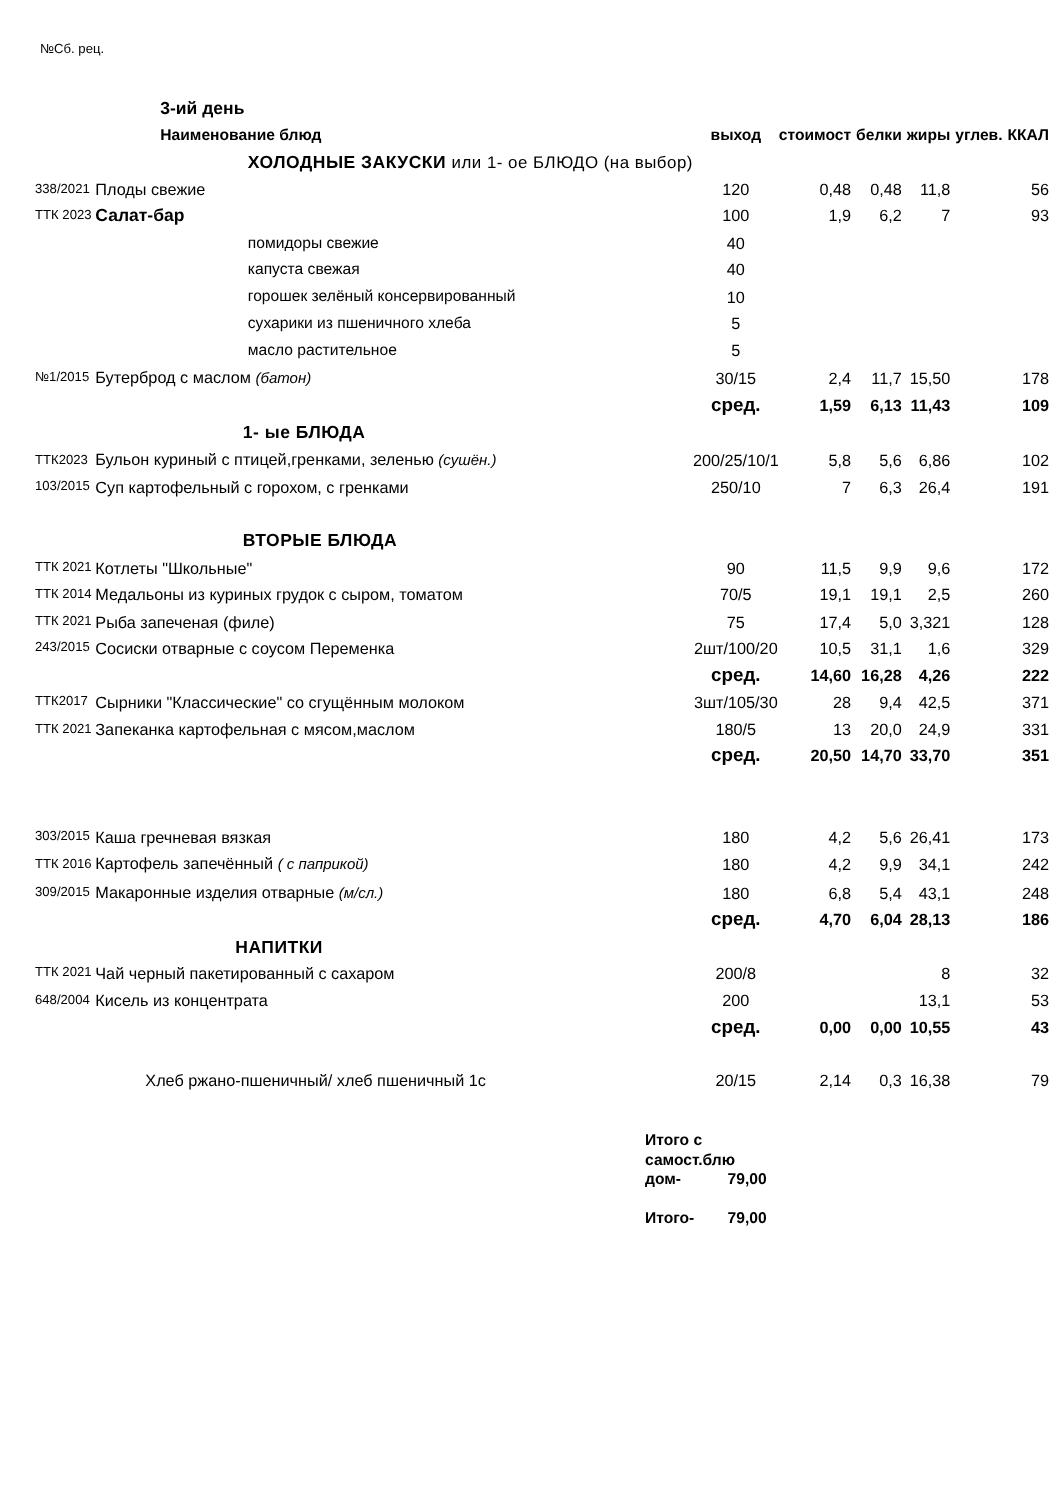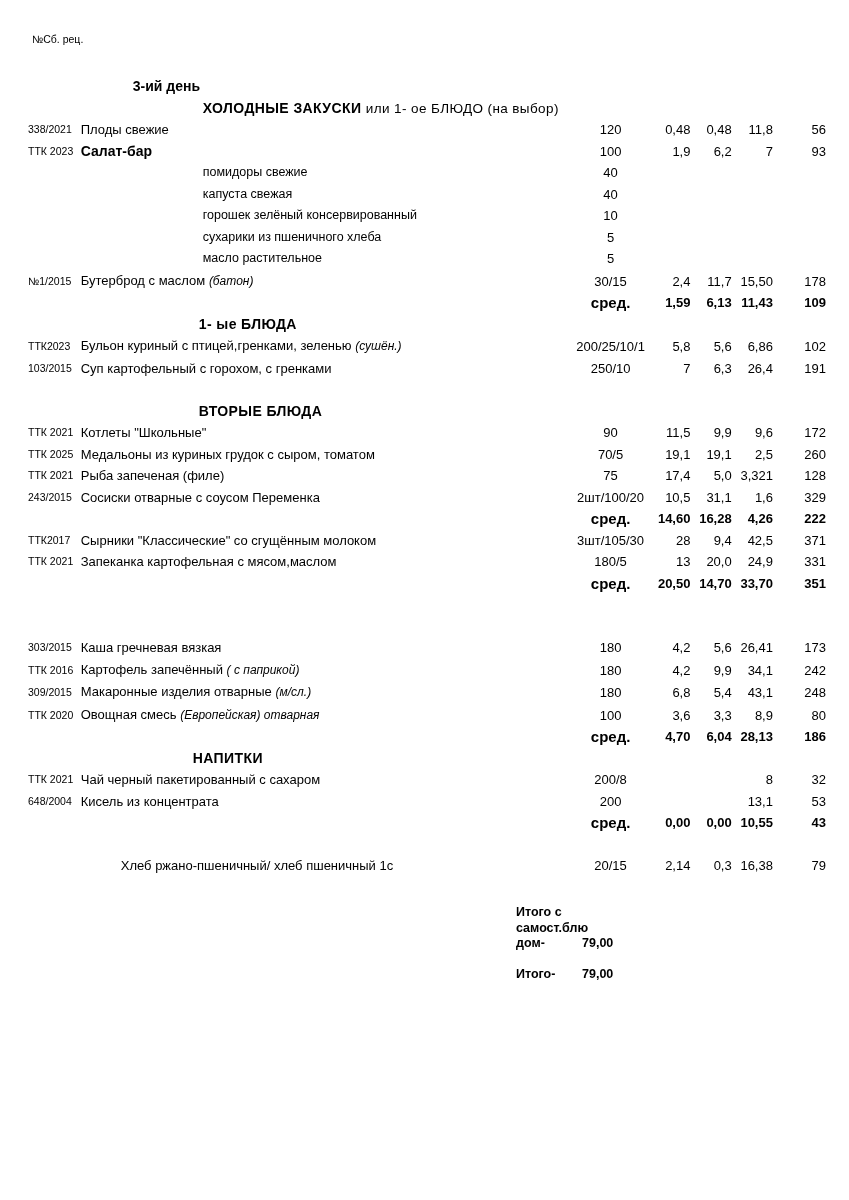--- a/index.html
+++ b/index.html
@@ -137,20 +137,30 @@
         <td class="c-code"></td>
         <td class="c-name title-day">3-ий день</td>
         <td class="c-out"></td>
         <td class="c-cost"></td>
         <td class="c-prot"></td>
         <td class="c-fat"></td>
         <td class="c-carb"></td>
         <td class="c-kcal"></td>
       </tr>
 
+      <tr class="hdr-row">
+        <td class="c-code"></td>
+        <td class="c-name title-name">Наименование  блюд</td>
+        <td class="c-out">выход</td>
+        <td class="c-cost">стоимост</td>
+        <td class="c-prot">белки</td>
+        <td class="c-fat">жиры</td>
+        <td class="c-carb">углев.</td>
+        <td class="c-kcal">ККАЛ</td>
+      </tr>
 
       <tr>
         <td class="c-code"></td>
         <td class="c-name section-title sec-indent-cold"><span>ХОЛОДНЫЕ  ЗАКУСКИ</span> <span class="normal-weight">или 1- ое БЛЮДО (на выбор)</span></td>
         <td class="c-out"></td>
         <td class="c-cost"></td>
         <td class="c-prot"></td>
         <td class="c-fat"></td>
         <td class="c-carb"></td>
         <td class="c-kcal"></td>
@@ -308,21 +318,21 @@
         <td class="c-name">Котлеты "Школьные"</td>
         <td class="c-out">90</td>
         <td class="c-cost">11,5</td>
         <td class="c-prot">9,9</td>
         <td class="c-fat">9,6</td>
         <td class="c-carb"></td>
         <td class="c-kcal">172</td>
       </tr>
 
       <tr>
-        <td class="c-code">ТТК 2025</td>
+        <td class="c-code">ТТК 2014</td>
         <td class="c-name">Медальоны из куриных грудок с сыром, томатом</td>
         <td class="c-out">70/5</td>
         <td class="c-cost">19,1</td>
         <td class="c-prot">19,1</td>
         <td class="c-fat">2,5</td>
         <td class="c-carb"></td>
         <td class="c-kcal">260</td>
       </tr>
 
       <tr>
@@ -425,30 +435,20 @@
         <td class="c-code">309/2015</td>
         <td class="c-name"><span>Макаронные изделия отварные</span> <span class="small-note">(м/сл.)</span></td>
         <td class="c-out">180</td>
         <td class="c-cost">6,8</td>
         <td class="c-prot">5,4</td>
         <td class="c-fat">43,1</td>
         <td class="c-carb"></td>
         <td class="c-kcal">248</td>
       </tr>
 
-      <tr>
-        <td class="c-code">ТТК 2020</td>
-        <td class="c-name"><span>Овощная смесь</span> <span class="small-note">(Европейская) отварная</span></td>
-        <td class="c-out">100</td>
-        <td class="c-cost">3,6</td>
-        <td class="c-prot">3,3</td>
-        <td class="c-fat">8,9</td>
-        <td class="c-carb"></td>
-        <td class="c-kcal">80</td>
-      </tr>
 
       <tr class="avg-row">
         <td class="c-code"></td>
         <td class="c-name"></td>
         <td class="c-out avg-label">сред.</td>
         <td class="c-cost">4,70</td>
         <td class="c-prot">6,04</td>
         <td class="c-fat">28,13</td>
         <td class="c-carb"></td>
         <td class="c-kcal">186</td>

